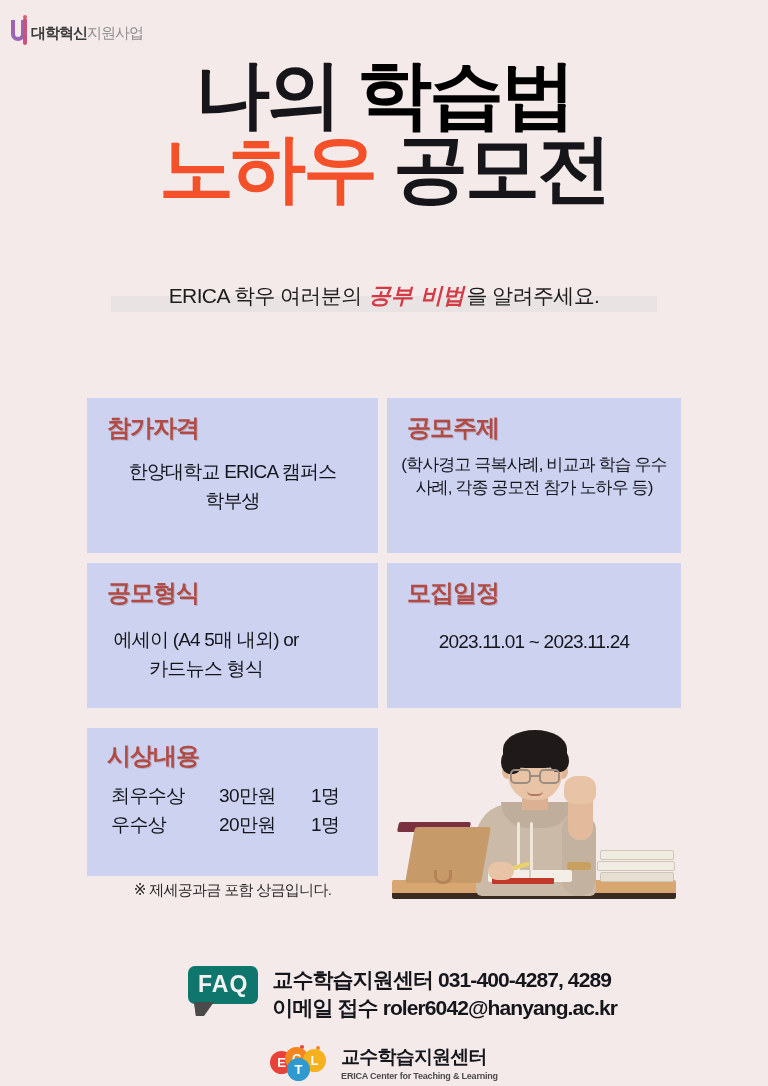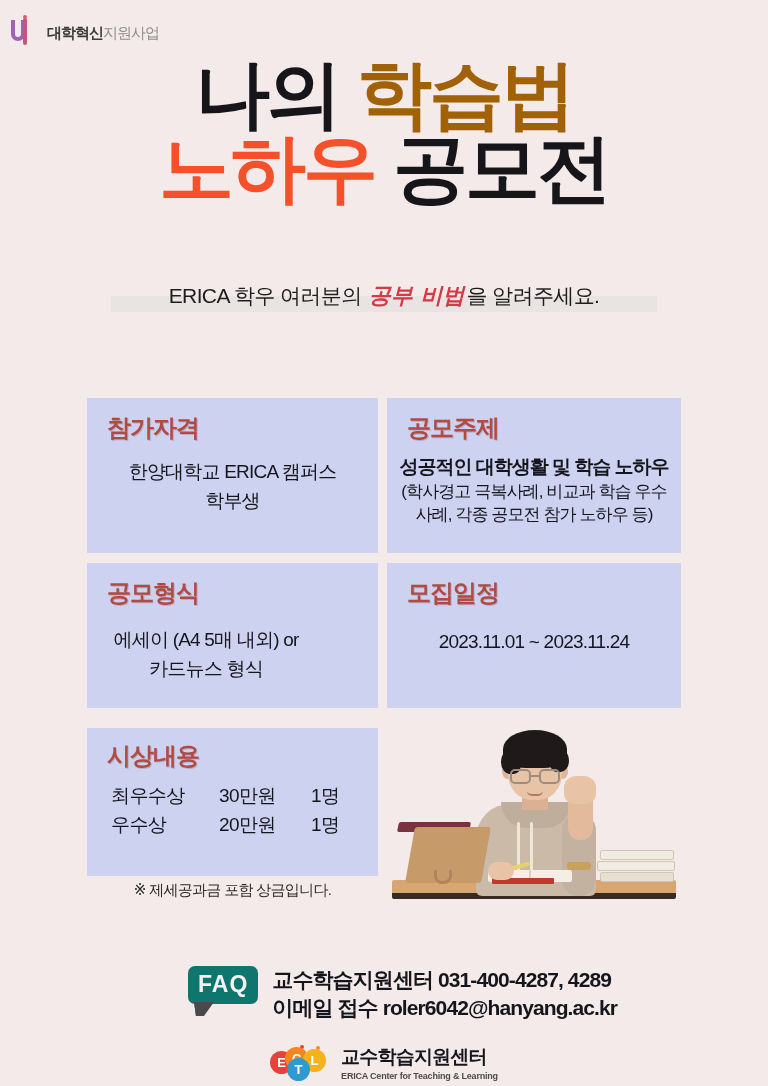--- a/index.html
+++ b/index.html
@@ -6,21 +6,21 @@
   html,body { width:768px; height:1086px; }
   body {
     background:#f4eae9;
     font-family:"Liberation Sans","DejaVu Sans",sans-serif;
     position:relative;
     overflow:hidden;
     color:#1a1a1a;
   }
 
   
-  .top-logo{ position:absolute; left:10px; top:18px; display:flex; align-items:center; gap:20px; }
+  .top-logo{ position:absolute; left:10px; top:18px; display:flex; align-items:center; gap:4px; }
   .u-mark{ position:relative; width:17px; height:30px; }
   .u-mark .arc{
     position:absolute; left:1px; top:2px; width:14px; height:21px;
     border:4px solid #9f63b4; border-top:none;
     border-radius:0 0 9px 9px;
   }
   .u-mark .stem{
     position:absolute; right:0px; top:0px; width:4px; height:27px;
     background:#c9547b; border-radius:2px;
   }
@@ -29,21 +29,21 @@
   .logo-text .dark{ color:#3b3b3b; }
   .logo-text .light{ color:#8d8d8d; font-weight:normal; }
 
   
   .headline{ position:absolute; left:0; top:58px; width:768px; text-align:center; }
   .headline .line{
     font-size:75px; font-weight:bold; line-height:0.98;
     letter-spacing:-3px; white-space:nowrap;
   }
   .hl-black{ color:#16161a; }
-  .hl-blue{ color:#a16207; }
+  .hl-blue{ color:#000000; }
   .hl-red{ color:#f4502a; }
 
   
   .subtitle-wrap{ position:absolute; left:0; top:278px; width:768px; text-align:center; }
   .subtitle-band{
     display:inline-block; position:relative; padding:3px 16px 6px 16px;
   }
   .subtitle-band::before{
     content:""; position:absolute; left:-42px; right:-42px; top:18px; height:16px;
     background:#e9e3e3; z-index:0;
@@ -204,21 +204,20 @@
   <div class="box-title">참가자격</div>
   <div class="box-body">
     <div>한양대학교 ERICA 캠퍼스</div>
     <div>학부생</div>
   </div>
 </div>
 
 <div class="box" id="box-topic">
   <div class="box-title">공모주제</div>
   <div class="box-body">
-    <div class="topic-main">성공적인 대학생활 및 학습 노하우</div>
     <div class="topic-sub">(학사경고 극복사례, 비교과 학습 우수</div>
     <div class="topic-sub">사례, 각종 공모전 참가 노하우 등)</div>
   </div>
 </div>
 
 <div class="box" id="box-format">
   <div class="box-title">공모형식</div>
   <div class="box-body">
     <div>에세이 (A4 5매 내외) or</div>
     <div>카드뉴스 형식</div>

